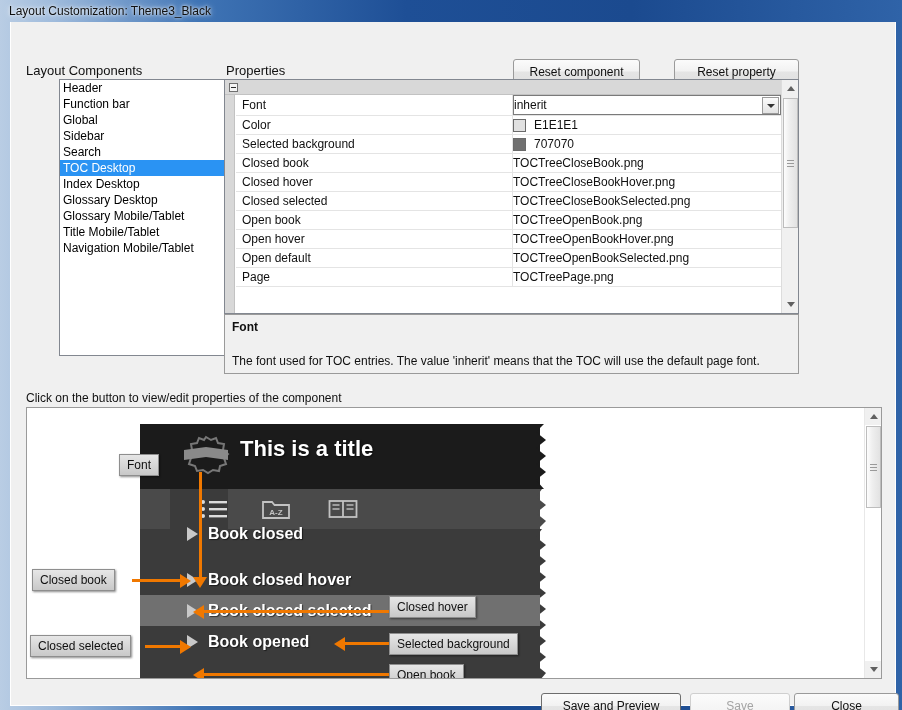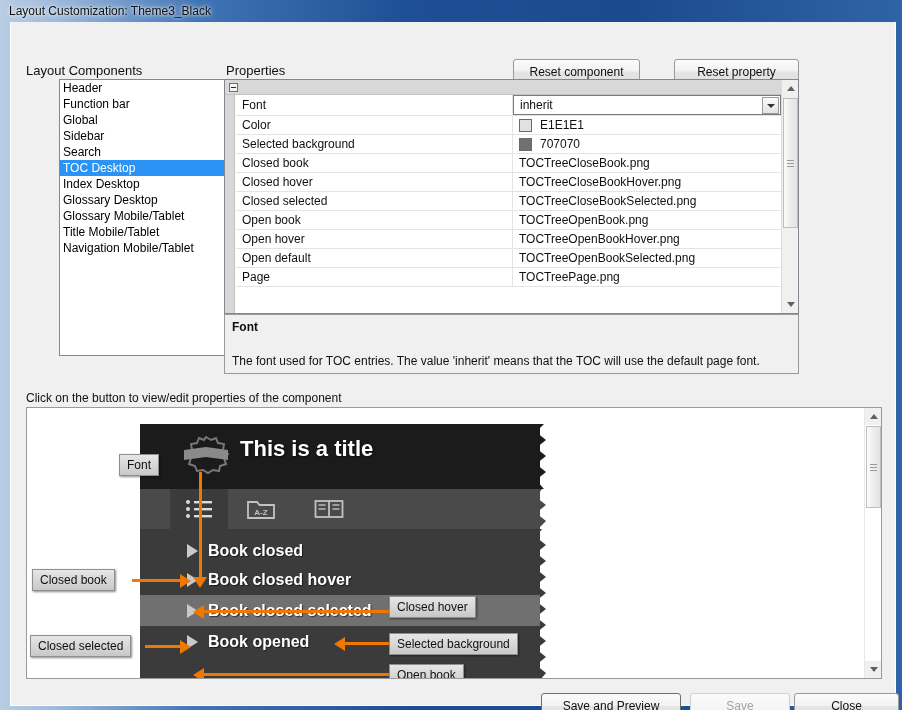--- a/index.html
+++ b/index.html
@@ -129,21 +129,20 @@
   .pg-name {
     width: 277px; flex: 0 0 277px;
     padding-left: 6px;
     font-size: 12px; color: #101010;
     border-right: 1px solid #e4e4e4;
     height: 100%; display: flex; align-items: center;
     white-space: nowrap; overflow: hidden;
   }
   .pg-val {
     flex: 1;
-    padding-left: 6px;
     font-size: 12px; color: #101010;
     height: 100%; display: flex; align-items: center;
     white-space: nowrap; overflow: hidden;
     position: relative;
   }
   .pg-row.first .pg-val {
     border: 1px solid #7a7a7a;
     background: #ffffff;
     margin-right: 0;
   }
@@ -247,21 +246,21 @@
     position: absolute; left: 100px; top: 28px;
     font-size: 22px; font-weight: bold; color: #ffffff;
     font-family: "Liberation Sans", sans-serif;
     white-space: nowrap;
     text-shadow: 1px 1px 2px rgba(0,0,0,0.6);
   }
   #mock-logo { position: absolute; left: 40px; top: 26px; width: 52px; height: 42px; }
 
   .tb-btn {
     position: absolute; top: 81px; width: 58px; height: 40px;
-    display: flex; align-items: center; justify-content: center;
+    display: flex; align-items: center; justify-content: flex-end;
   }
   #tb-toc   { left: 30px;  background: #3b3b3b; }
   #tb-index { left: 92px; }
   #tb-gloss { left: 160px; }
 
   .tree-row {
     position: absolute; left: 0; width: 400px; height: 31px;
     display: flex; align-items: center;
   }
   .tree-row .caret {
@@ -271,21 +270,21 @@
     border-left: 11px solid #c9c9c9;
     flex: 0 0 auto;
   }
   .tree-row .tlabel {
     margin-left: 10px;
     font-size: 16px; font-weight: bold; color: #ffffff;
     font-family: "Liberation Sans", sans-serif;
     white-space: nowrap;
     text-shadow: 1px 1px 1px rgba(0,0,0,0.55);
   }
-  #trow0 { top: 127px; }
+  #trow0 { top: 110px; }
   #trow1 { top: 156px; }
   #trow2 { top: 187px; background: #707070; }
   #trow3 { top: 218px; }
 
   
   .callout {
     position: absolute;
     background: linear-gradient(to bottom, #e6e6e6 0%, #d6d6d6 55%, #c8c8c8 100%);
     border: 1px solid #8e8e8e;
     box-shadow: 1px 1px 2px rgba(0,0,0,0.45);

